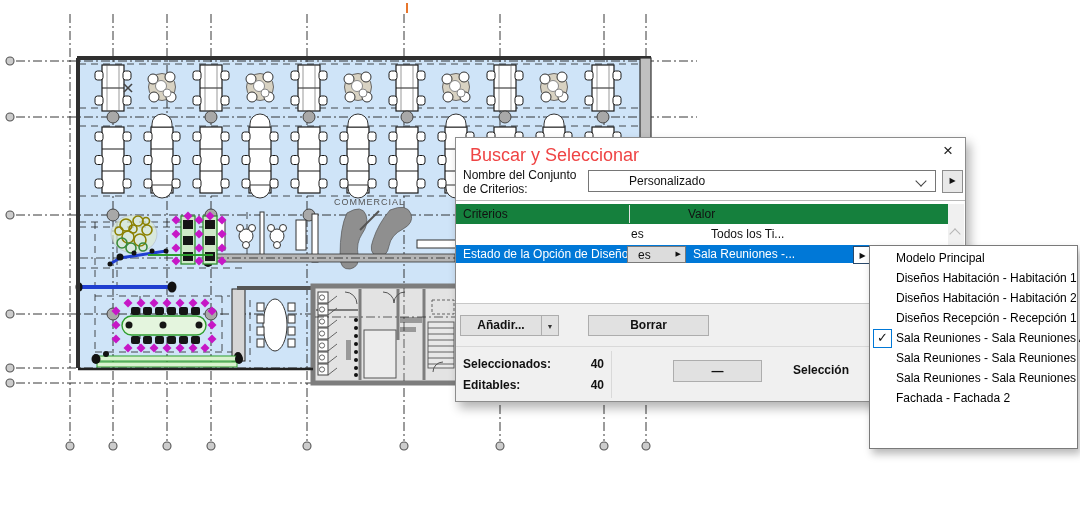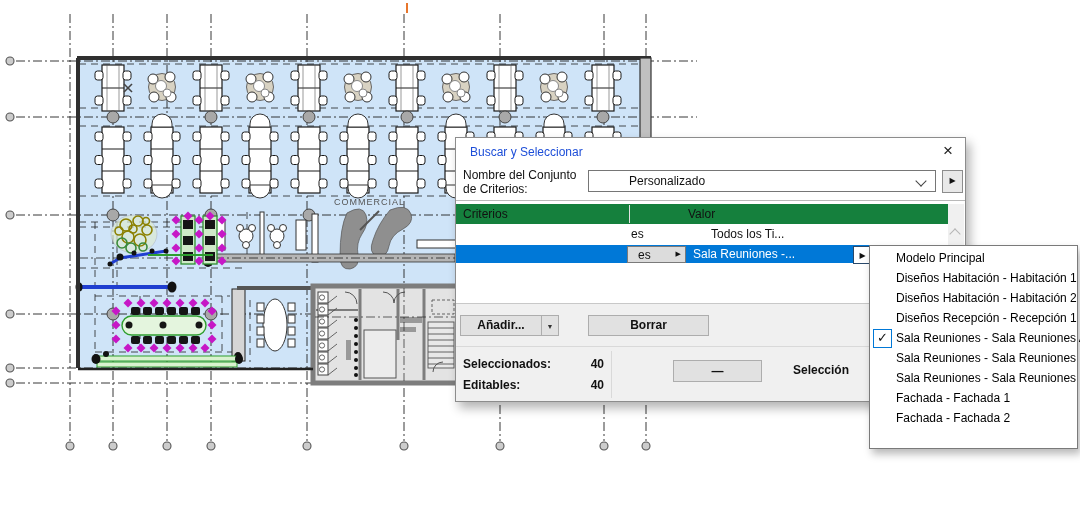--- a/index.html
+++ b/index.html
@@ -3,21 +3,21 @@
 <meta charset="utf-8">
 <style>
   html,body{margin:0;padding:0;background:#fff;}
   body{width:1080px;height:523px;position:relative;overflow:hidden;
        font-family:"Liberation Sans","DejaVu Sans",sans-serif;font-size:12px;color:#111;}
   #plan{position:absolute;left:0;top:0;z-index:0;}
   
   .dialog{position:absolute;left:455px;top:137px;width:509px;height:263px;background:#fff;
           border:1px solid #8c8c8c;box-shadow:4px 6px 10px rgba(0,0,0,.30);z-index:10;}
   .titlebar{position:absolute;left:0;top:0;right:0;height:28px;background:#fff;}
-  .title{position:absolute;left:14px;top:7px;font-size:12px;color:#1d4ed8;}
+  .title{position:absolute;left:14px;top:7px;font-size:18px;color:#ef4444;}
   .close{position:absolute;right:12px;top:3px;font-size:17px;color:#222;cursor:pointer;line-height:20px;}
   .cs-label{position:absolute;left:7px;top:30px;line-height:14px;}
   .combo{position:absolute;left:132px;top:32px;width:348px;height:22px;border:1px solid #767676;
          background:#fff;box-sizing:border-box;}
   .combo .val{position:absolute;left:40px;top:3px;}
   .chev{position:absolute;right:10px;top:6px;width:7px;height:7px;border-right:1.4px solid #444;
         border-bottom:1.4px solid #444;transform:rotate(45deg);}
   .arrowbtn{position:absolute;left:486px;top:32px;width:21px;height:23px;background:#e8e8e8;
             border:1px solid #8c8c8c;box-sizing:border-box;text-align:center;}
   .tri{font-size:8px;color:#111;line-height:20px;}
@@ -463,20 +463,21 @@
   <div class="gutter">
     <span class="up"></span>
   </div>
 
   <div class="row r1">
     <span class="c1">Tipo de Elemento</span>
     <span class="c2">es</span>
     <span class="c3">Todos los Ti...</span>
   </div>
   <div class="row r2">
+    <span class="c1">Estado de la Opción de Diseño</span>
     <span class="opbtn">
       <span class="t">es</span>
       <span class="a">▶</span>
     </span>
     <span class="c3">Sala Reuniones -...</span>
     <span class="minibtn">
       <span class="tri">▶</span>
     </span>
   </div>
 
@@ -501,15 +502,14 @@
   <div class="mi"><span>Modelo Principal</span></div>
   <div class="mi"><span>Diseños Habitación - Habitación 1</span></div>
   <div class="mi"><span>Diseños Habitación - Habitación 2</span></div>
   <div class="mi"><span>Diseños Recepción - Recepción 1</span></div>
   <div class="mi">
     <span class="chk">✓</span>
     <span>Sala Reuniones - Sala Reuniones A</span>
   </div>
   <div class="mi"><span>Sala Reuniones - Sala Reuniones B</span></div>
   <div class="mi"><span>Sala Reuniones - Sala Reuniones C</span></div>
-  <div class="mi"><span>Fachada - Fachada 1</span></div>
   <div class="mi"><span>Fachada - Fachada 2</span></div>
 </div>
 
 </body></html>

